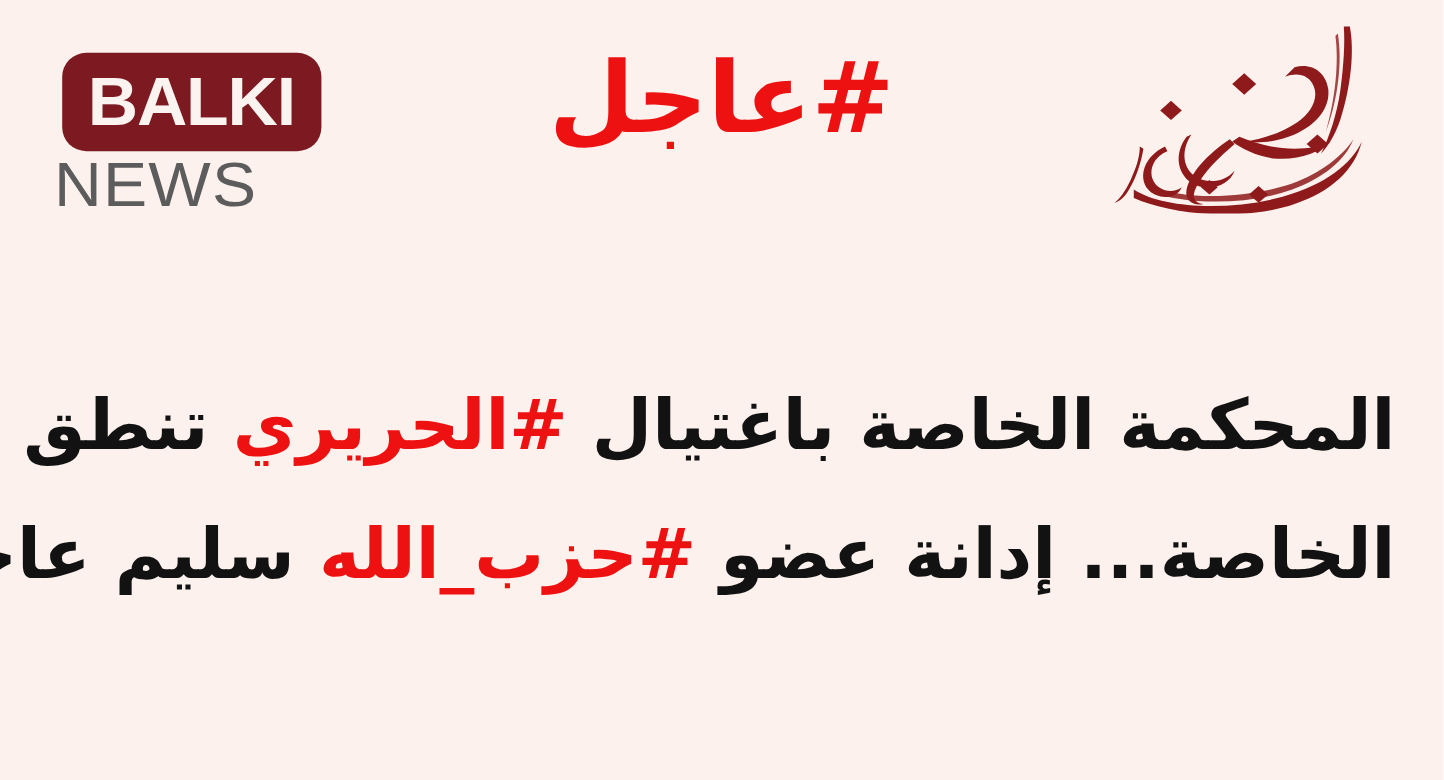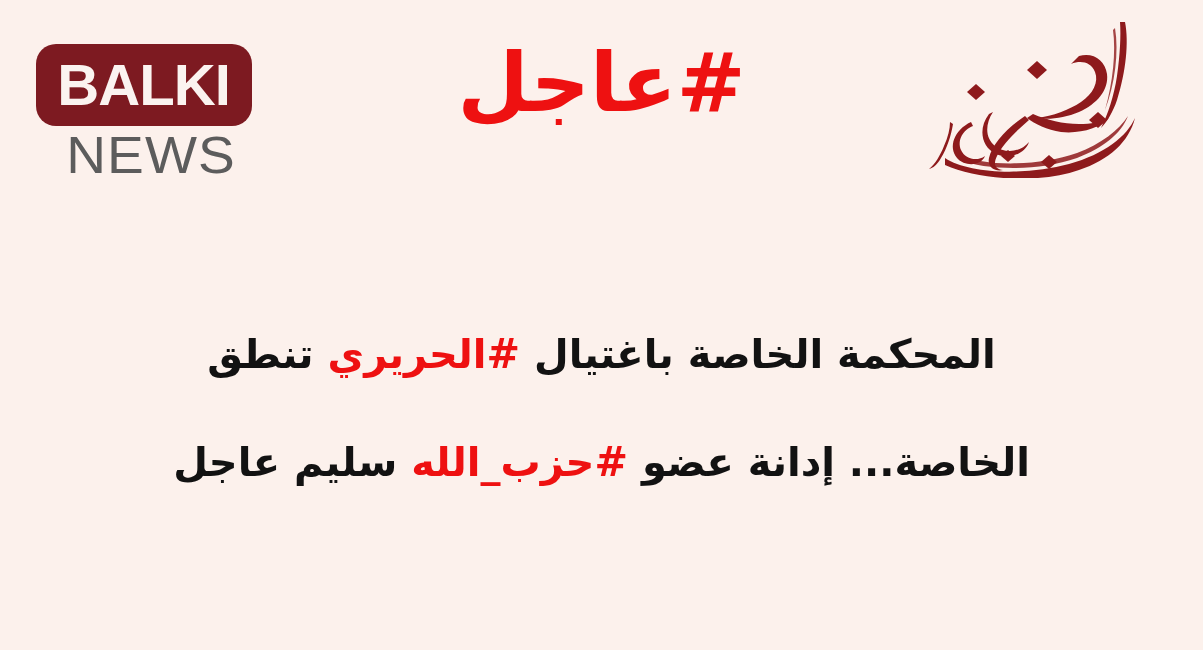--- a/index.html
+++ b/index.html
@@ -26,24 +26,24 @@
     position: absolute;
     left: 0;
     top: 0;
     width: 1203px;
     height: 200px;
   }
 
   
   #brand-lockup {
     position: absolute;
-    left: 36px;
+    left: 52px;
     top: 44px;
     width: 230px;
-    text-align: center;
+    text-align: left;
     direction: ltr;
   }
   #brand-badge {
     width: 216px;
     height: 82px;
     background: #7d1a21;
     border-radius: 20px;
     display: flex;
     align-items: center;
     justify-content: center;
@@ -111,21 +111,21 @@
     top: 300px;
     width: 1203px;
     padding: 0 40px;
     box-sizing: border-box;
     text-align: center;
     direction: rtl;
   }
   .headline-line {
     font-family: "DejaVu Sans", sans-serif;
     font-weight: 700;
-    font-size: 40px;
+    font-size: 58px;
     line-height: 108px;
     color: #121212;
     white-space: nowrap;
   }
   .hl-accent {
     color: #ee1111;
   }
 </style>
 </head>
 <body>

